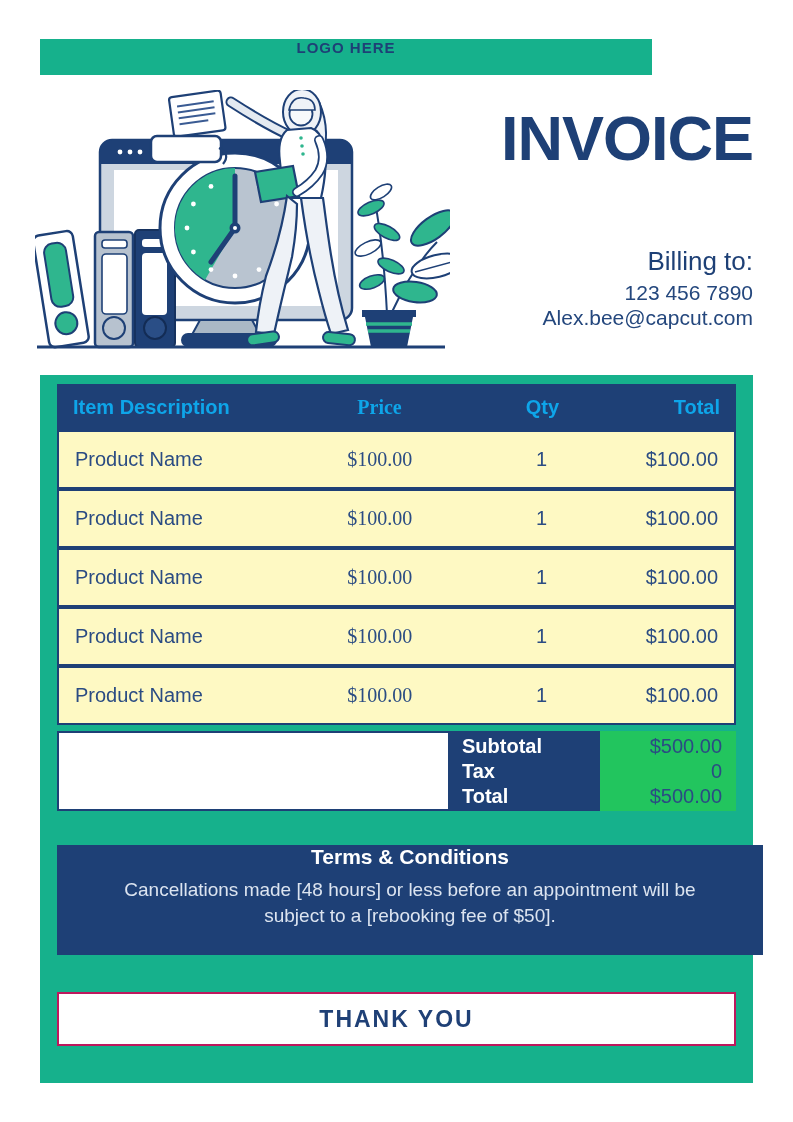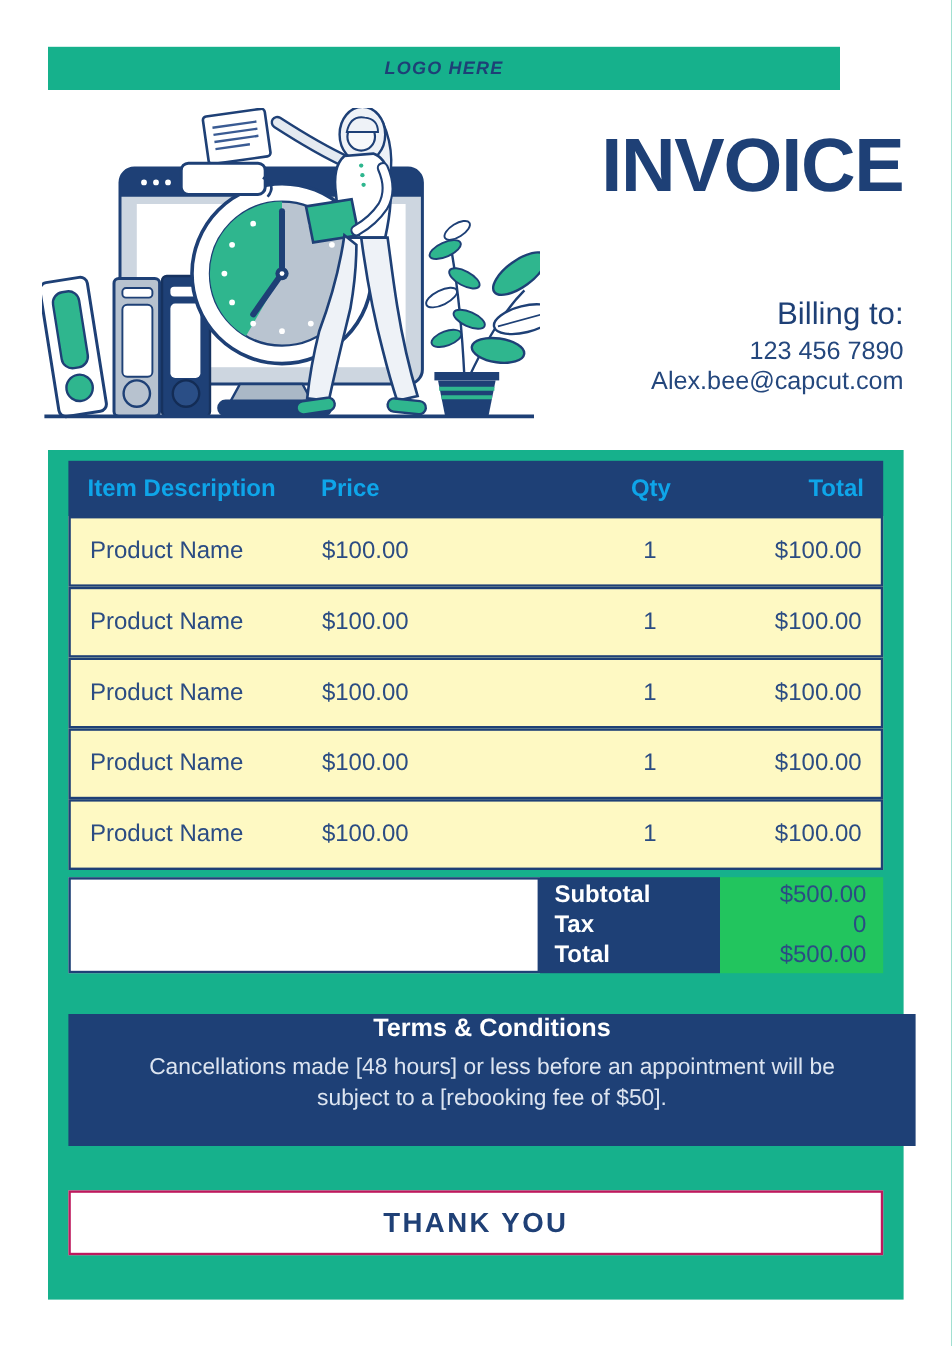--- a/index.html
+++ b/index.html
@@ -6,23 +6,23 @@
   html,body { width:793px; height:1122px; }
   body {
     position:relative;
     background:#ffffff;
     font-family:"Liberation Sans", sans-serif;
     color:#1E4076;
     overflow:hidden;
   }
   
   .logo-bar {
-    position:absolute; left:40px; top:39px; width:660px; height:36px;
+    position:absolute; left:40px; top:39px; width:612px; height:36px;
     background:#16B18C;
-    display:flex; align-items:center; justify-content:center;font-style:italic;
+    display:flex; align-items:flex-start; justify-content:center;
   }
   .logo-bar span {
     font-size:15px; font-weight:bold; letter-spacing:1px; color:#1E4076;
   }
   
   .illustration { position:absolute; left:35px; top:90px; width:415px; height:262px; }
   .invoice-title {
     position:absolute; right:40px; top:104px;
     font-size:63px; font-weight:800; letter-spacing:-1px; color:#1E4076;
     line-height:1.1;
@@ -39,21 +39,21 @@
   .t-head {
     display:flex; align-items:center; height:46px;
     background:#1E4076; color:#0ea5e9; font-weight:bold; font-size:20px;
   }
   .t-row {
     display:flex; align-items:center; height:59px;
     background:#fef9c3; border:2px solid #1E4076;
     color:#2B4C83; font-size:20px;
   }
   .c-item  { width:31%; text-align:left;  padding-left:16px; }
-  .c-price { width:33%; text-align:left; }
+  .c-price { width:33%; text-align:center;font-family:Liberation Serif, serif; }
   .c-qty   { width:15%; text-align:center; }
   .c-total { flex:1;    text-align:right; padding-right:16px; }
   .t-summary { display:flex; margin-top:6px; height:80px; }
   .sum-spacer { flex:1; background:#ffffff; border:2px solid #1E4076; }
   .sum-labels {
     width:150px; background:#1E4076; color:#ffffff;
     font-weight:bold; font-size:20px; line-height:25px;
     padding:3px 0 0 12px;
   }
   .sum-values {

